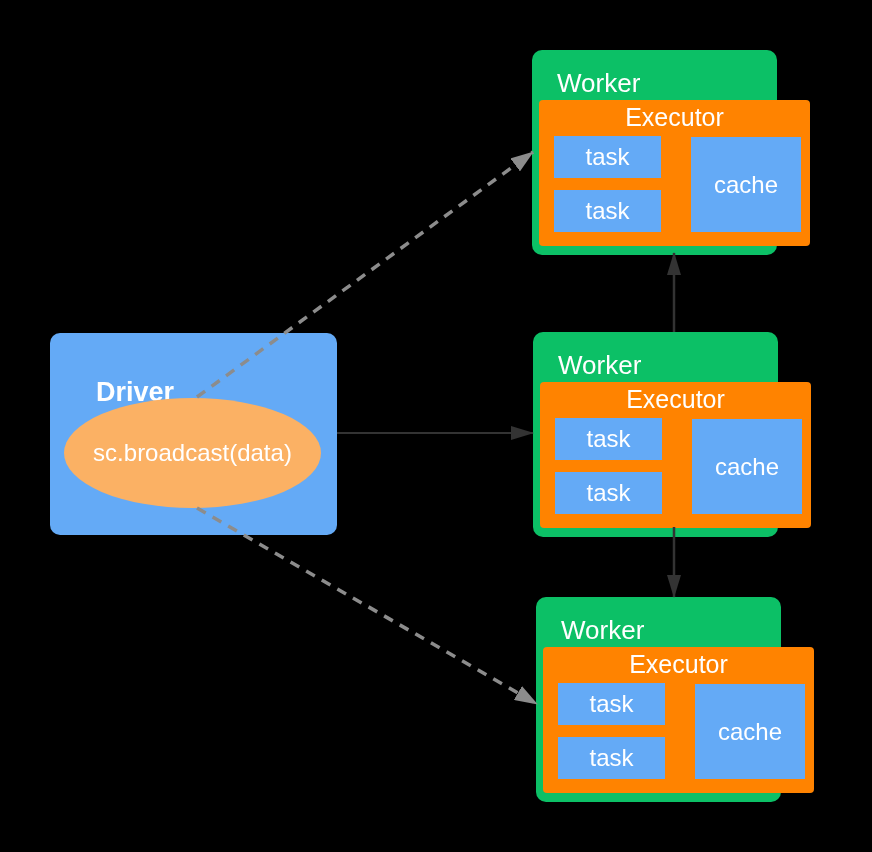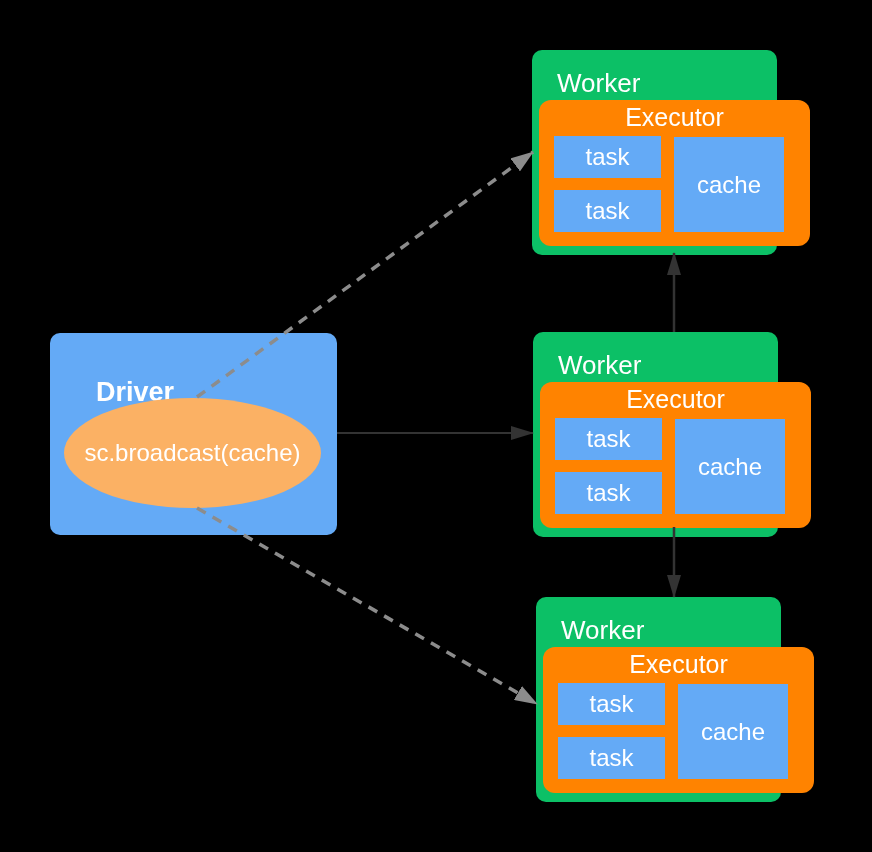--- a/index.html
+++ b/index.html
@@ -46,50 +46,50 @@
   }
   .w1{left:532px;top:50px;}
   .w2{left:533px;top:332px;}
   .w3{left:536px;top:597px;}
   .worker-label{
     position:absolute;left:25px;top:18px;
     font-size:26px;color:var(--text);
   }
   .executor{
     position:absolute;left:7px;top:50px;width:271px;height:146px;
-    background:var(--executor);border-radius:12px;
+    background:var(--executor);border-radius:4px;
   }
   .executor-label{
     position:absolute;left:0;top:3px;width:100%;text-align:center;
     font-size:25px;color:var(--text);
   }
   .task{
     position:absolute;left:15px;width:107px;height:42px;
     background:var(--node);
     display:flex;align-items:center;justify-content:center;
     font-size:24px;color:var(--text);
   }
   .task.t1{top:36px;}
   .task.t2{top:90px;}
   .cache{
-    position:absolute;left:135px;top:37px;width:110px;height:95px;
+    position:absolute;left:152px;top:37px;width:110px;height:95px;
     background:var(--node);
     display:flex;align-items:center;justify-content:center;
     font-size:24px;color:var(--text);
   }
 </style>
 </head>
 <body>
 
 <div class="canvas">
 
   <div class="driver">
     <div class="driver-label">Driver</div>
     <div class="ellipse">
-      <span>sc.broadcast(cache)</span>
+      <span>sc.broadcast(data)</span>
     </div>
   </div>
 
   <div class="worker w1">
     <div class="worker-label">Worker</div>
     <div class="executor">
       <div class="executor-label">Executor</div>
       <div class="task t1">task</div>
       <div class="task t2">task</div>
       <div class="cache">cache</div>

